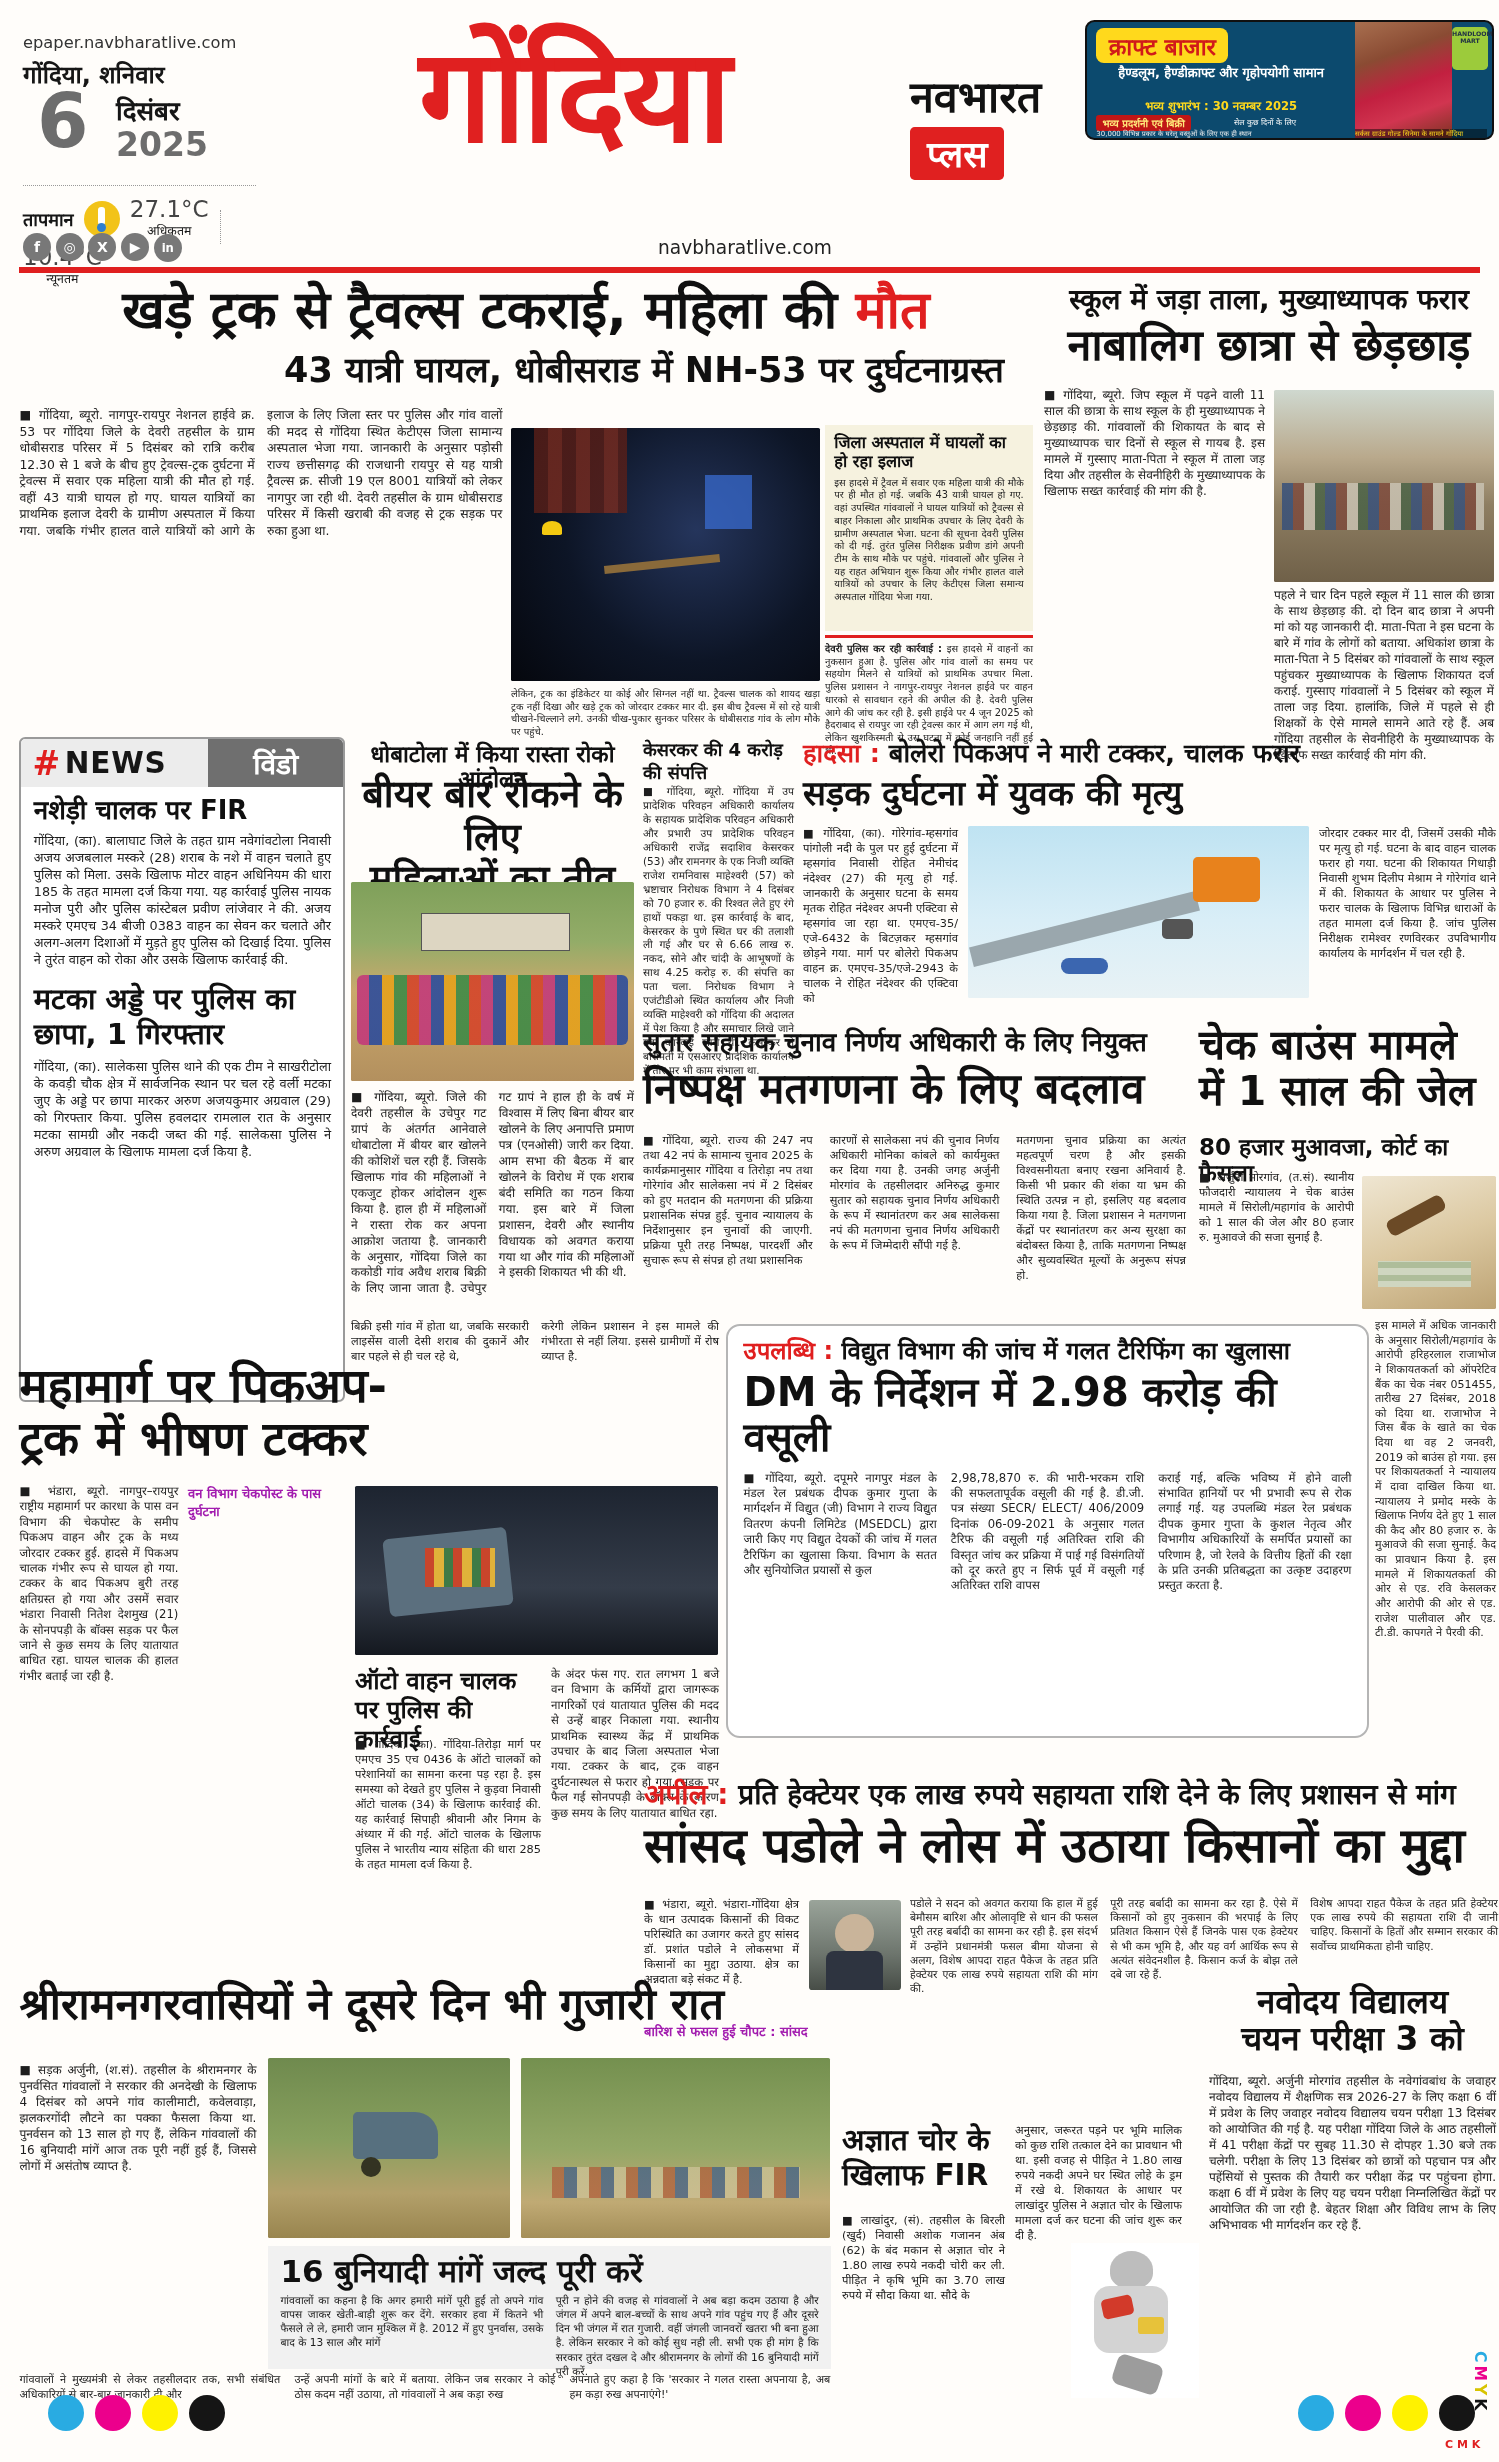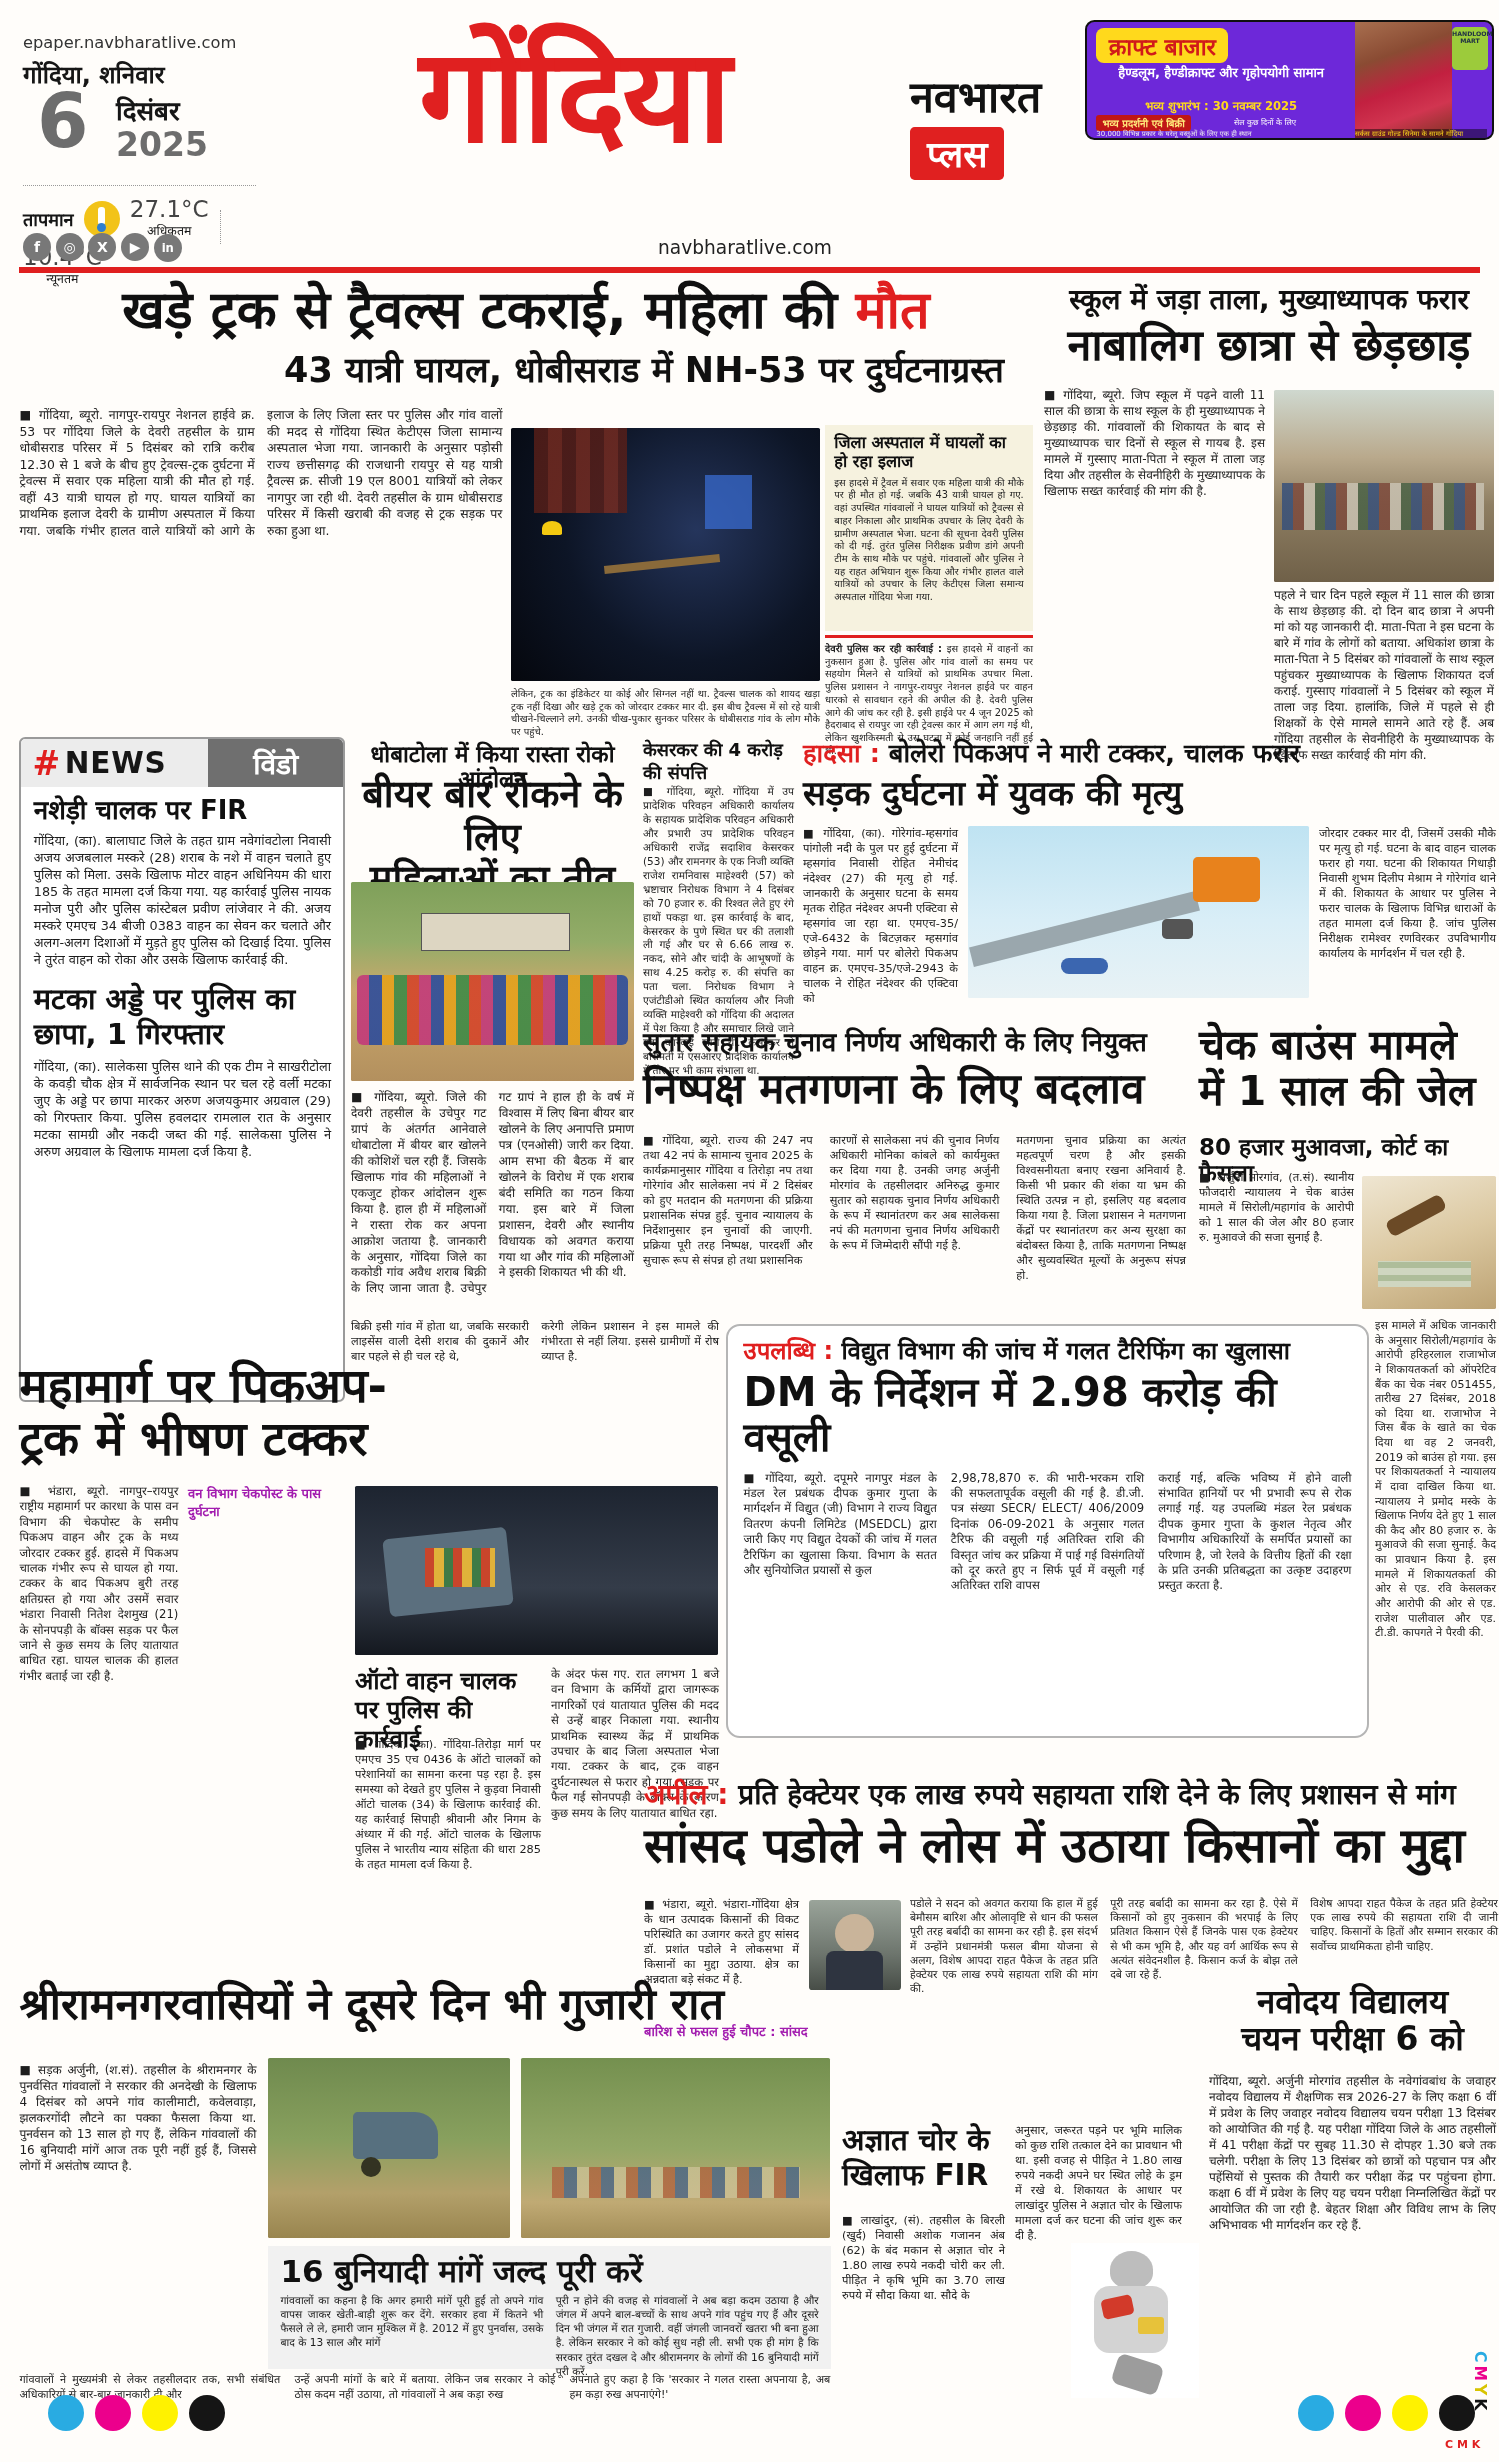--- a/index.html
+++ b/index.html
@@ -60,21 +60,21 @@
   <div class="s" style="left:419px;top:31px;width:497px;" data-name="masthead-title">
     <span data-name="masthead-city" style="font-size:130px;font-weight:bold;color:#e02020;line-height:1;letter-spacing:-3.1px;">गोंदिया</span>
   </div>
   <div class="s" style="left:910px;top:74px;width:155px;" data-name="masthead-brand-block">
     <div data-name="masthead-brand" style="font-size:43px;font-weight:bold;color:#111;line-height:1.1;">नवभारत</div>
     <div data-name="masthead-plus" style="margin-top:6.2px;display:inline-block;background:#e02020;color:#fff;font-size:36px;font-weight:bold;padding:1.6px 17px;border-radius:4.7px;">प्लस</div>
   </div>
   <div class="s ctr" style="left:512px;top:237px;width:466px;" data-name="site-url">navbharatlive.com</div>
   <style>[data-name="site-url"]{font-size:18.6px;color:#222;}</style>
 
-  <div class="s" style="left:1085px;top:20px;width:405px;height:116px;background:#6d28d9;border:2.3px solid #101010;border-radius:9.3px;overflow:hidden;" data-name="craft-bazaar-ad">
+  <div class="s" style="left:1085px;top:20px;width:405px;height:116px;background:#0c4a6e;border:2.3px solid #101010;border-radius:9.3px;overflow:hidden;" data-name="craft-bazaar-ad">
     <div class="s" style="left:9.3px;top:6.2px;background:#ffd91c;border-radius:7.8px;padding:1.6px 12.4px;" data-name="ad-title-badge">
       <span data-name="ad-title" style="color:#d11a1a;font-weight:bold;font-size:23px;">क्राफ्ट बाजार</span>
     </div>
     <div class="s ctr" style="left:6.2px;top:43px;width:256px;color:#fff;font-weight:bold;font-size:13px;line-height:1.2;" data-name="ad-line1">हैण्डलूम, हैण्डीक्राफ्ट और गृहोपयोगी सामान</div>
     <div class="s ctr" style="left:6.2px;top:76px;width:256px;color:#ffd91c;font-weight:bold;font-size:11.6px;" data-name="ad-line2">भव्य शुभारंभ : 30 नवम्बर 2025</div>
     <div class="s" style="left:9.3px;top:93px;background:#c01616;color:#ffe97a;font-weight:bold;font-size:10px;padding:0.8px 6.2px;border-radius:3.1px;" data-name="ad-line3">भव्य प्रदर्शनी एवं बिक्री</div>
     <div class="s" style="left:147px;top:95px;color:#fff;font-size:7.8px;width:116px;" data-name="ad-line4">सेल कुछ दिनों के लिए</div>
     <div class="s" style="left:268px;top:0px;width:97px;height:116px;background:linear-gradient(160deg,#a86f4f 0%,#8a4b33 30%,#c22040 55%,#d13550 75%,#7a3322 100%);" data-name="ad-woman-photo"></div>
     <div class="s ctr" style="left:365px;top:4.7px;width:36px;height:40px;background:#9ccb3b;border-radius:4.7px;font-size:6.2px;font-weight:bold;color:#234;padding-top:3.1px;" data-name="ad-logo">HANDLOOM MART</div>
     <div class="s" style="left:9.3px;top:107px;color:#eee;font-size:7px;width:256px;" data-name="ad-line5">30,000 विभिन्न प्रकार के घरेलू वस्तुओं के लिए एक ही स्थान</div>
@@ -260,21 +260,21 @@
   <div class="s" style="left:1071px;top:2243px;width:128px;height:155px;background:#fff;" data-name="thief-cartoon">
     <span class="s" style="left:39px;top:7.8px;width:43px;height:37px;background:#bdbdbd;border-radius:50% 50% 40% 40%;" data-name="thief-head-shape"></span>
     <span class="s" style="left:23px;top:43px;width:74px;height:67px;background:#d3d3d3;border-radius:15.5px;" data-name="thief-body-shape"></span>
     <span class="s" style="left:31px;top:54px;width:31px;height:20px;background:#d23a2a;border-radius:4.7px;transform:rotate(-12deg);" data-name="thief-scarf-shape"></span>
     <span class="s" style="left:67px;top:74px;width:26px;height:17px;background:#e7c23a;border-radius:3.1px;" data-name="thief-loot-shape"></span>
     <span class="s" style="left:43px;top:116px;width:47px;height:31px;background:#9c9c9c;border-radius:7.8px;transform:rotate(18deg);" data-name="thief-leg-shape"></span>
   </div>
 
   <div class="s hl ctr" style="left:1209px;top:1984px;width:287px;font-size:33px;" data-name="navodaya-headline">
     <div data-name="navodaya-headline-line1">नवोदय विद्यालय</div>
-    <div data-name="navodaya-headline-line2">चयन परीक्षा 6 को</div>
+    <div data-name="navodaya-headline-line2">चयन परीक्षा 3 को</div>
   </div>
   <div class="s bd" style="left:1209px;top:2074px;width:287px;height:310px;font-size:12px;column-count:1;" data-name="navodaya-body">गोंदिया, ब्यूरो. अर्जुनी मोरगांव तहसील के नवेगांवबांध के जवाहर नवोदय विद्यालय में शैक्षणिक सत्र 2026-27 के लिए कक्षा 6 वीं में प्रवेश के लिए जवाहर नवोदय विद्यालय चयन परीक्षा 13 दिसंबर को आयोजित की गई है. यह परीक्षा गोंदिया जिले के आठ तहसीलों में 41 परीक्षा केंद्रों पर सुबह 11.30 से दोपहर 1.30 बजे तक चलेगी. परीक्षा के लिए 13 दिसंबर को छात्रों को पहचान पत्र और पहेंसियों से पुस्तक की तैयारी कर परीक्षा केंद्र पर पहुंचना होगा. कक्षा 6 वीं में प्रवेश के लिए यह चयन परीक्षा निम्नलिखित केंद्रों पर आयोजित की जा रही है. बेहतर शिक्षा और विविध लाभ के लिए अभिभावक भी मार्गदर्शन कर रहे हैं.</div>
 
   <div class="s" style="left:48px;top:2395px;" data-name="cmyk-dots-left">
     <span class="cmykdot" style="background:#29abe2;" data-name="cyan-dot"></span><span class="cmykdot" style="background:#ec008c;" data-name="magenta-dot"></span><span class="cmykdot" style="background:#fff200;" data-name="yellow-dot"></span><span class="cmykdot" style="background:#151515;" data-name="black-dot"></span>
   </div>
   <div class="s" style="left:1298px;top:2395px;" data-name="cmyk-dots-right">
     <span class="cmykdot" style="background:#29abe2;" data-name="cyan-dot-right"></span><span class="cmykdot" style="background:#ec008c;" data-name="magenta-dot-right"></span><span class="cmykdot" style="background:#fff200;" data-name="yellow-dot-right"></span><span class="cmykdot" style="background:#151515;" data-name="black-dot-right"></span>
   </div>
   <div class="s" style="left:1471px;top:2351px;writing-mode:vertical-rl;font-weight:bold;font-size:15.5px;letter-spacing:3.1px;" data-name="cmyk-vertical-mark">

